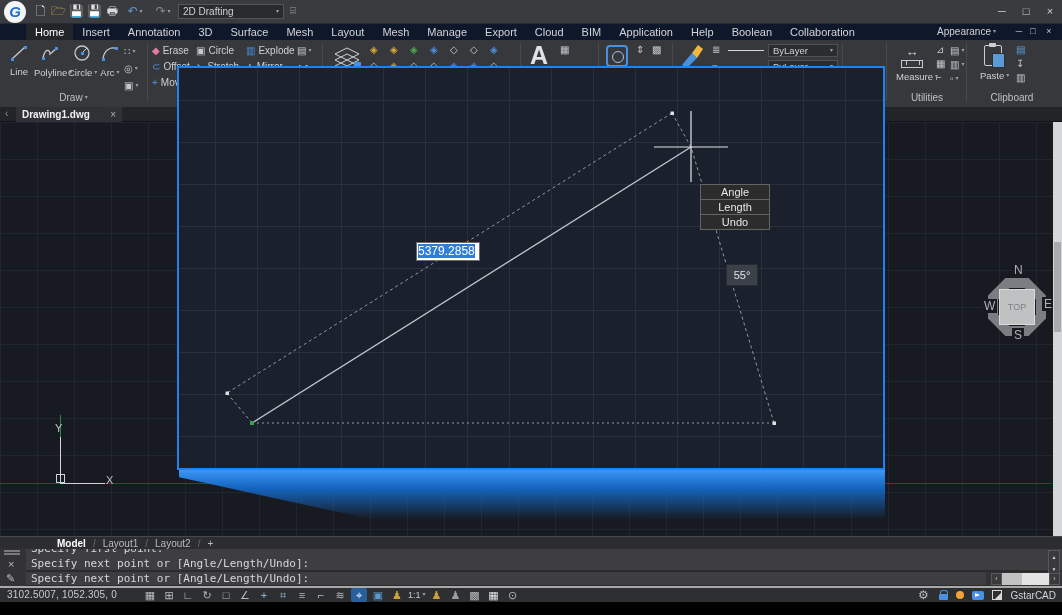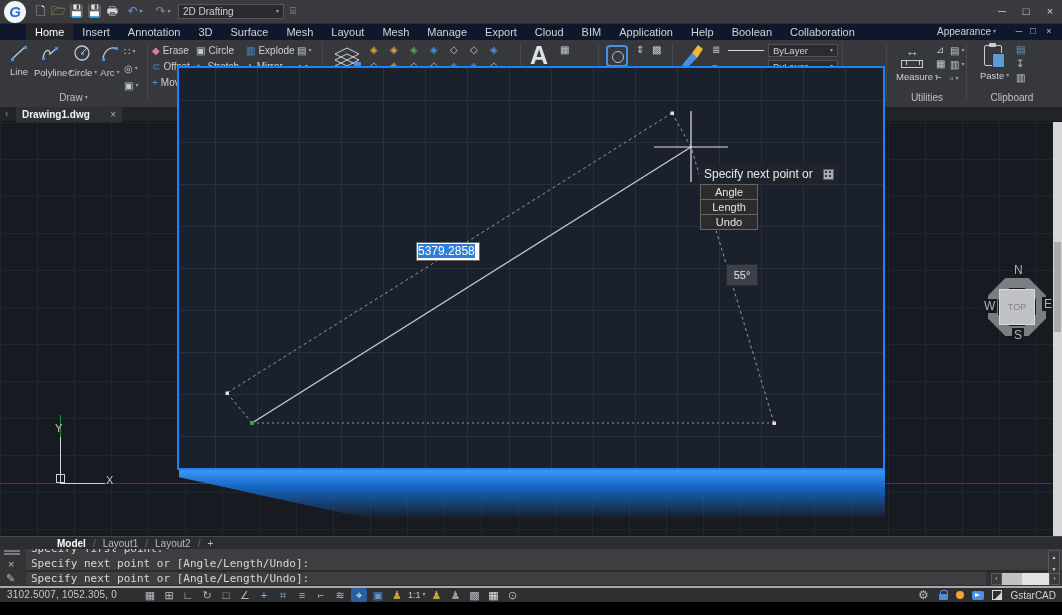--- a/index.html
+++ b/index.html
@@ -82,21 +82,21 @@
 
 
 #popup{left:177px;top:66px;width:708px;height:404px;border:2px solid #1f82f2;background-color:#1b212c;
   background-image:linear-gradient(#28303d 1px,transparent 1px),linear-gradient(90deg,#28303d 1px,transparent 1px);
   background-size:42px 42px;background-position:-6px -10px}
 #tooltip{left:520px;top:96px;height:20px;display:flex;align-items:center;background:rgba(32,37,44,.92);
   padding:0 5px;color:#e8eaed;font-size:12px;white-space:nowrap}
 #tooltip-kbd{width:11px;height:11px;margin-left:10px;background-color:#a8adb3;border:1px solid #5c6065;
   background-image:radial-gradient(#3a3a3a 1px,transparent 1px);background-size:4px 4px}
 #dynmenu{left:521px;top:117px;width:70px}
-.dmi{width:58px;height:16px;margin-top:-1px;background:#2c2c2c;border:1px solid #646464;
+.dmi{width:70px;height:16px;margin-top:-1px;background:#2c2c2c;border:1px solid #646464;
   color:#e6e6e6;font-size:11px;text-align:center;line-height:14px}
 #diminput{left:237px;top:174px;width:64px;height:19px;background:#fff;border:1px solid #6b6b6b;
   font-size:12px;line-height:17px;padding-left:1px;white-space:nowrap}
 #diminput .sel{background:#2f7dda;color:#fff}
 #anglebox{left:547px;top:196px;width:32px;height:22px;background:#3c4149;border:1px solid #272a30;
   color:#dfe3e8;font-size:11px;text-align:center;line-height:20px}
 
 
 #modelbar{left:0;top:536px;width:1062px;height:13px;background:#2c2d30;border-top:1px solid #47484b}
 #modeltabs{left:50px;top:0;height:13px;display:flex;align-items:center;font-size:10px}
@@ -405,24 +405,20 @@
 
     <line x1="475" y1="79" x2="549" y2="79" stroke="#e3e7ec" stroke-width="1.2"></line>
     <line x1="512" y1="43" x2="512" y2="114" stroke="#e3e7ec" stroke-width="1.2"></line>
 
     <rect x="491.5" y="43.5" width="3.5" height="3.5" fill="#dde1e6"></rect>
     <rect x="46.5" y="323.5" width="3.5" height="3.5" fill="#dde1e6"></rect>
     <rect x="593.5" y="353.5" width="3.5" height="3.5" fill="#dde1e6"></rect>
     <rect x="71" y="353" width="4" height="4" fill="#33a14e"></rect>
   </svg>
 
-  <div id="tooltip" class="abs">
-    <span>Specify next point or</span>
-    <span id="tooltip-kbd"></span>
-  </div>
   <div id="dynmenu" class="abs">
     <div class="dmi">Angle</div>
     <div class="dmi">Length</div>
     <div class="dmi">Undo</div>
   </div>
   <div id="diminput" class="abs">
     <span class="sel">5379.2858</span>
   </div>
   <div id="anglebox" class="abs">55°</div>
 </div>

